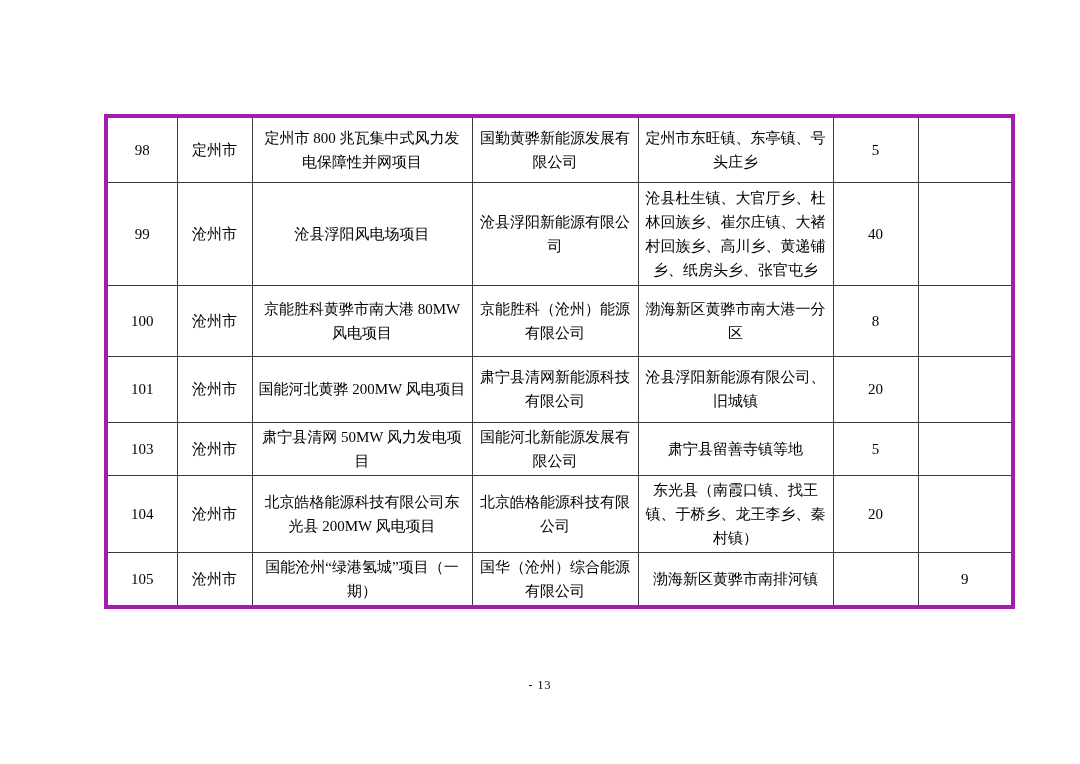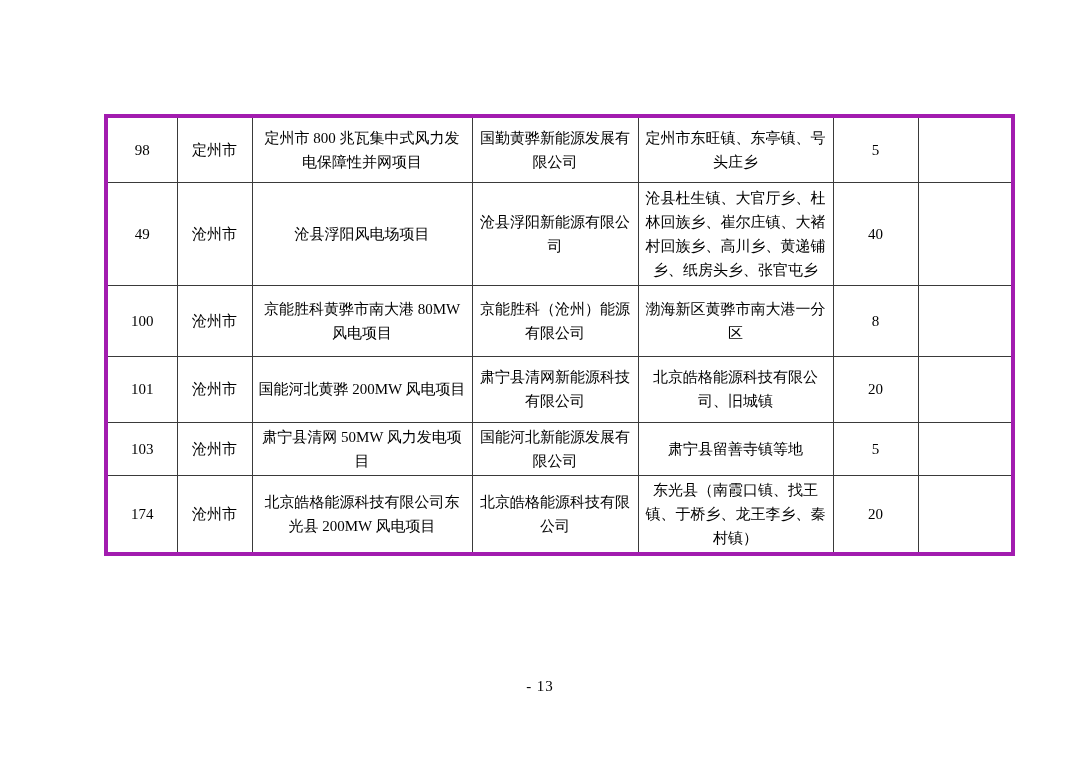--- a/index.html
+++ b/index.html
@@ -43,21 +43,21 @@
   tr.r-102 { height: 48px; }
   tr.r-103 { height: 50px; padding-left: 16px; }
   tr.r-104 { height: 54px; }
   tr.r-105 { height: 47px; }
   .footer {
     position: absolute;
     left: 0;
     top: 678px;
     width: 100%;
     text-align: center;
-    font-size: 15px;
+    font-size: 12px;
     letter-spacing: 1px;
   }
 </style>
 </head>
 <body>
 
 <div class="sheet">
 
   <table class="doc-table">
     <colgroup>
@@ -73,21 +73,21 @@
       <tr class="r-98">
         <td>98</td>
         <td>定州市</td>
         <td>定州市 800 兆瓦集中式风力发电保障性并网项目</td>
         <td>国勤黄骅新能源发展有限公司</td>
         <td>定州市东旺镇、东亭镇、号头庄乡</td>
         <td>5</td>
         <td></td>
       </tr>
       <tr class="r-99">
-        <td>49</td>
+        <td>99</td>
         <td>沧州市</td>
         <td>沧县浮阳风电场项目</td>
         <td>沧县浮阳新能源有限公司</td>
         <td>沧县杜生镇、大官厅乡、杜林回族乡、崔尔庄镇、大褚村回族乡、高川乡、黄递铺乡、纸房头乡、张官屯乡</td>
         <td>40</td>
         <td></td>
       </tr>
       <tr class="r-100">
         <td>100</td>
         <td>沧州市</td>
@@ -95,40 +95,49 @@
         <td>京能胜科（沧州）能源有限公司</td>
         <td>渤海新区黄骅市南大港一分区</td>
         <td>8</td>
         <td></td>
       </tr>
       <tr class="r-101">
         <td>101</td>
         <td>沧州市</td>
         <td>国能河北黄骅 200MW 风电项目</td>
         <td>肃宁县清网新能源科技有限公司</td>
-        <td>北京皓格能源科技有限公司、旧城镇</td>
+        <td>沧县浮阳新能源有限公司、旧城镇</td>
         <td>20</td>
         <td></td>
       </tr>
       <tr class="r-103">
         <td>103</td>
         <td>沧州市</td>
         <td>肃宁县清网 50MW 风力发电项目</td>
         <td>国能河北新能源发展有限公司</td>
         <td>肃宁县留善寺镇等地</td>
         <td>5</td>
         <td></td>
       </tr>
       <tr class="r-104">
-        <td>174</td>
+        <td>104</td>
         <td>沧州市</td>
         <td>北京皓格能源科技有限公司东光县 200MW 风电项目</td>
         <td>北京皓格能源科技有限公司</td>
         <td>东光县（南霞口镇、找王镇、于桥乡、龙王李乡、秦村镇）</td>
         <td>20</td>
         <td></td>
+      </tr>
+      <tr class="r-105">
+        <td>105</td>
+        <td>沧州市</td>
+        <td>国能沧州“绿港氢城”项目（一期）</td>
+        <td>国华（沧州）综合能源有限公司</td>
+        <td>渤海新区黄骅市南排河镇</td>
+        <td></td>
+        <td>9</td>
       </tr>
     </tbody>
   </table>
 
   <div class="footer">- 13</div>
 
 </div>
 
 </body></html>

